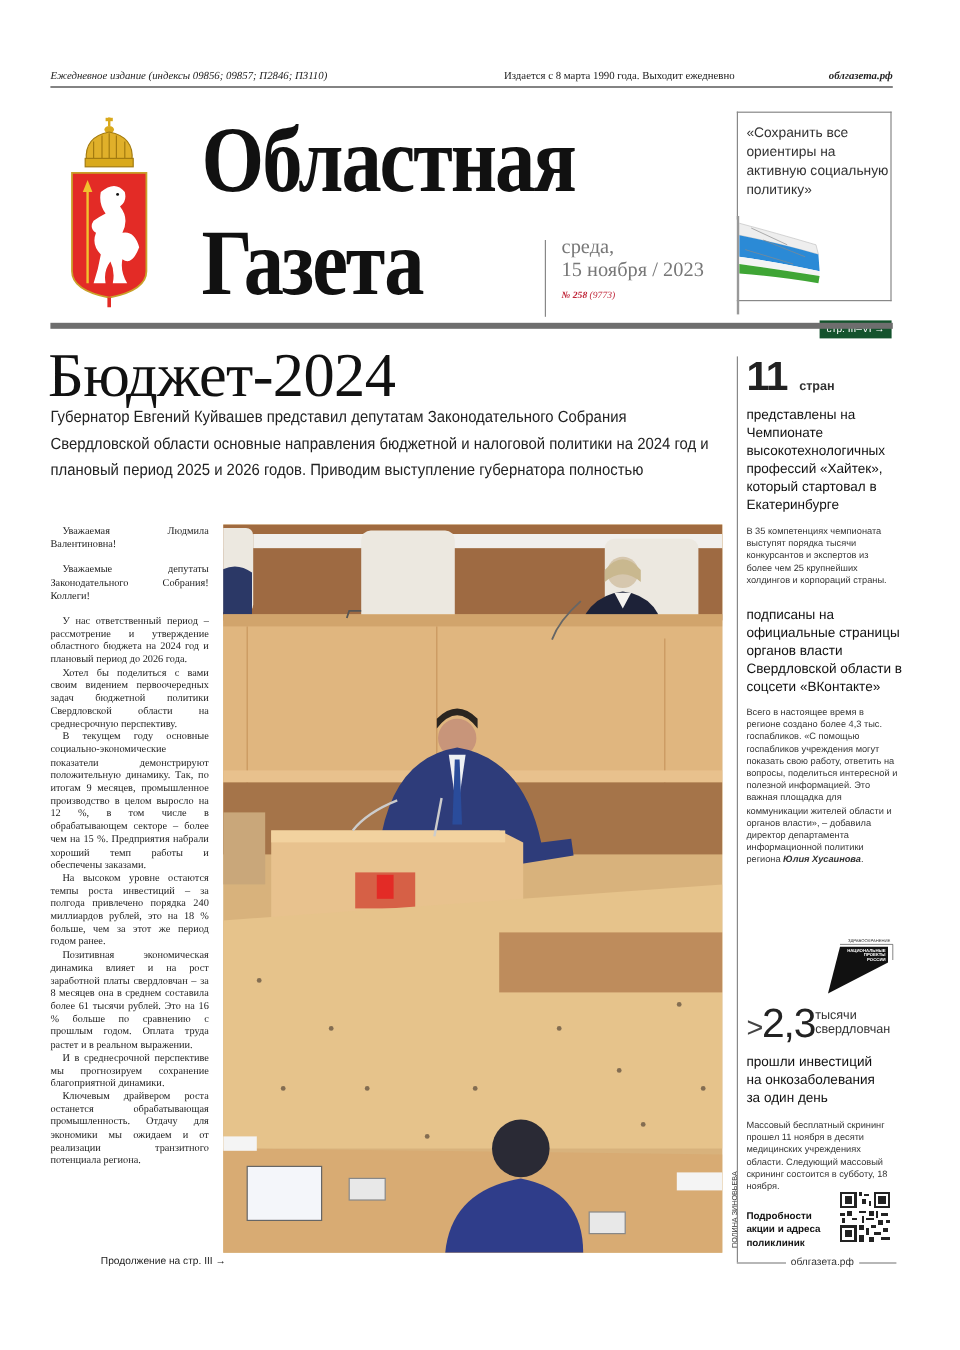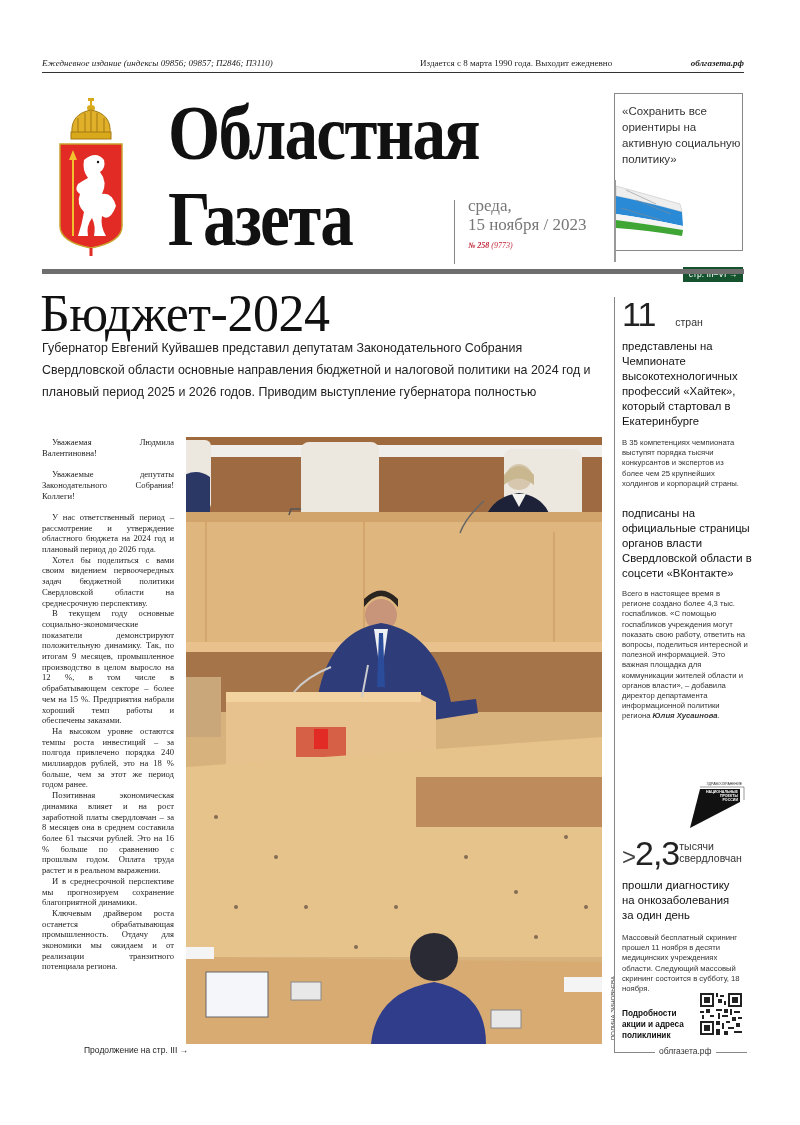--- a/index.html
+++ b/index.html
@@ -199,21 +199,21 @@
   <circle cx="248" cy="520" r="24" fill="#2a2a35"></circle>
   <path d="M185 607 Q190 555 248 545 Q300 555 300 607 Z" fill="#2f3d8a"></path>
 </svg>
 <div class="abs credit">
   <span>ПОЛИНА ЗИНОВЬЕВА</span>
 </div>
 
 <div class="abs sidebar-line"></div>
 
 <div class="abs sb" style="top:297px;">
-  <div style="display:flex;align-items:baseline;gap:20px;">
+  <div style="display:flex;align-items:baseline;gap:10px;font-weight:bold;">
     <span class="bignum">11</span>
     <span class="unit">стран</span>
   </div>
   <div class="sbh" style="margin-top:8px;width:118px;">представлены на Чемпионате высокотехнологичных профессий «Хайтек», который стартовал в Екатеринбурге</div>
   <div class="sbt" style="margin-top:9px;width:122px;">В 35 компетенциях чемпионата выступят порядка тысячи конкурсантов и экспертов из более чем 25 крупнейших холдингов и корпораций страны.</div>
 </div>
 
 <div class="abs sb" style="top:498px;">
   <div class="sbh" style="margin-top:8px;width:130px;">подписаны на официальные страницы органов власти Свердловской области в соцсети «ВКонтакте»</div>
   <div class="sbt" style="margin-top:8px;width:128px;"><span>Всего в настоящее время в регионе создано более 4,3 тыс. госпабликов. «С помощью госпабликов учреждения могут показать свою работу, ответить на вопросы, поделиться интересной и полезной информацией. Это важная площадка для коммуникации жителей области и органов власти», – добавила директор департамента информационной политики региона </span><b><i>Юлия Хусаинова</i></b><span>.</span></div>
@@ -230,21 +230,21 @@
 </svg>
 
 <div class="abs sb" style="top:836px;">
   <div style="display:flex;align-items:flex-start;gap:0;">
     <span class="bignum"><span class="gt">&gt;</span><span>2,3</span></span>
     <span class="unit" style="margin-top:4px;">
       <div>тысячи</div>
       <div>свердловчан</div>
     </span>
   </div>
-  <div class="sbh" style="margin-top:8px;width:120px;">прошли диагностику на онкозаболевания за один день</div>
+  <div class="sbh" style="margin-top:8px;width:120px;">прошли инвестиций на онкозаболевания за один день</div>
   <div class="sbt" style="margin-top:10px;width:122px;">Массовый бесплатный скрининг прошел 11 ноября в десяти медицинских учреждениях области. Следующий массовый скрининг состоится в субботу, 18 ноября.</div>
   <div class="sbt" style="margin-top:14px;width:76px;font-weight:bold;color:#111;font-size:8.2px;line-height:11px;">Подробности акции и адреса поликлиник</div>
 </div>
 
 <svg class="abs qr" viewBox="0 0 21 21" shape-rendering="crispEdges">
   <rect width="21" height="21" fill="#fff"></rect>
   <g fill="#222">
     <rect x="0" y="0" width="7" height="7"></rect>
       <rect x="1" y="1" width="5" height="5" fill="#fff"></rect>
       <rect x="2" y="2" width="3" height="3"></rect>

